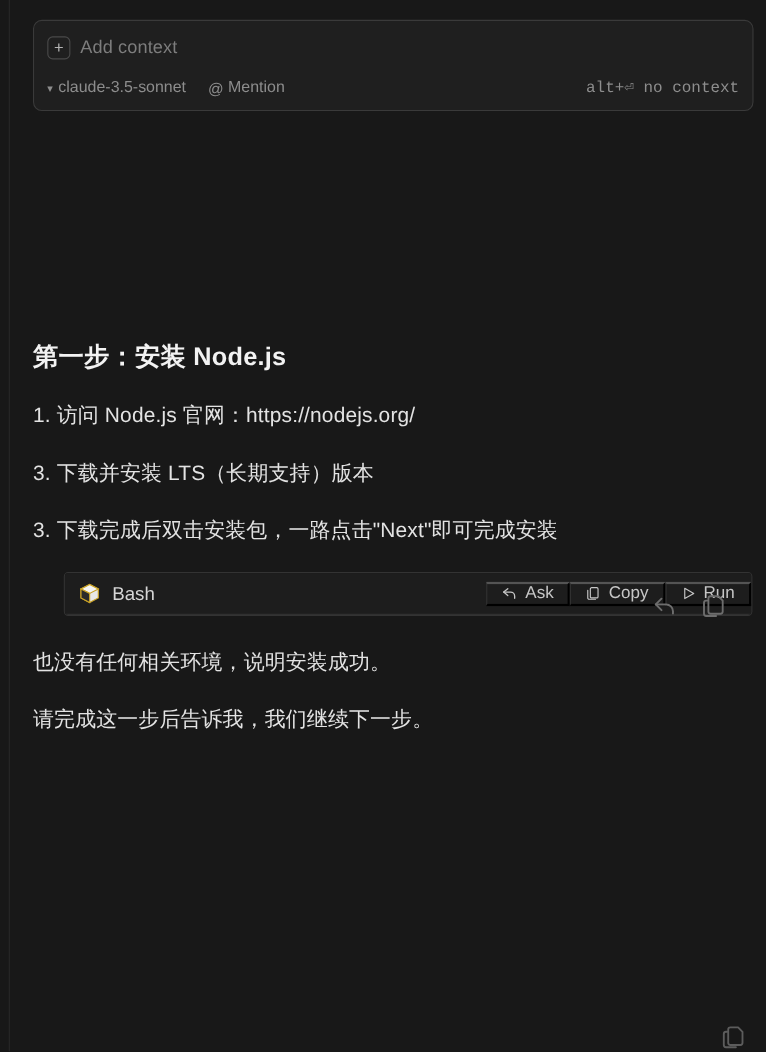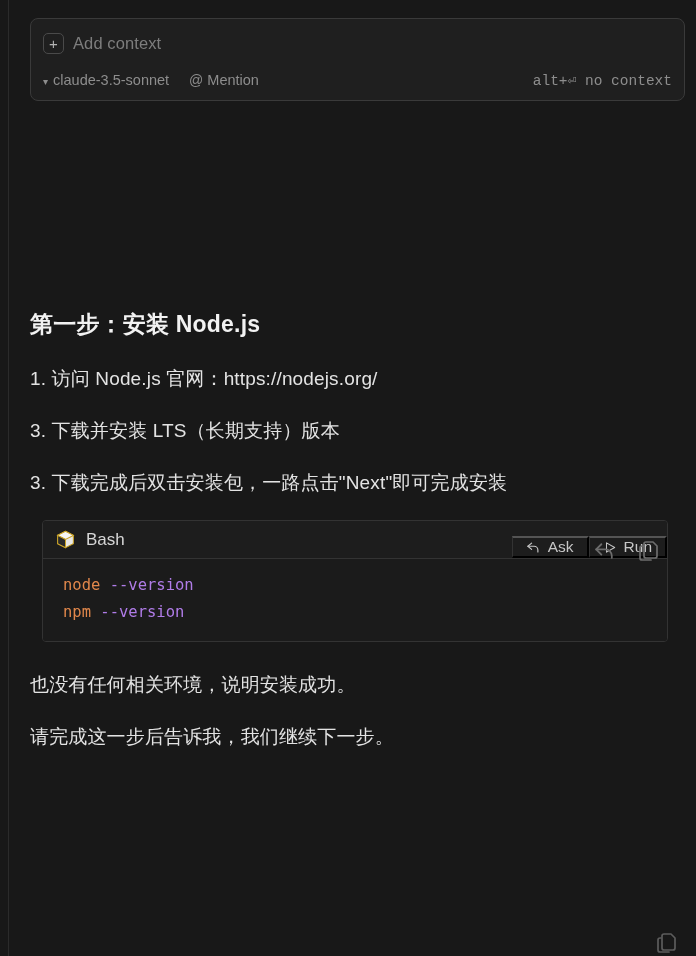--- a/index.html
+++ b/index.html
@@ -121,42 +121,42 @@
     font-size: 23px;
     font-weight: bold;
     line-height: 32px;
     letter-spacing: .2px;
     margin: 12px 0 24px 0;
   }
 
   
   .codeblock {
     width: 626px;
-    margin: 4px 0 28px 12px;
+    margin: 4px 0 28px 28px;
     border: 1px solid #333333;
     border-radius: 4px;
     background: #1b1b1b;
     overflow: hidden;
   }
   .code-head {
     display: flex;
     align-items: stretch;
     height: 38px;
     background: #1d1d1d;
     border-bottom: 1px solid #333333;
   }
   .code-lang {
     display: flex; align-items: center; gap: 10px;
     padding-left: 12px;
     flex: 1;
     color: #d6d6d6;
     font-size: 17px;
   }
   .cube-icon { width: 21px; height: 21px; display:block; }
-  .code-actions { display: flex; align-items: flex-end; }
+  .code-actions { display: flex; align-items: center; }
   .code-btn {
     display: flex; align-items: center; gap: 7px;
     padding: 0 13px;
     border-left: 1px solid #333333;
     color: #c6c6c6;
     font-size: 15.5px;
     cursor: pointer;
     background: transparent;
     font-family: inherit;
   }
@@ -243,40 +243,39 @@
           <button class="code-btn">
             <span>
               <svg width="15" height="15" viewBox="0 0 24 24" fill="none" stroke="#c6c6c6" stroke-width="1.9" stroke-linecap="round" stroke-linejoin="round">
                 <polyline points="9,5 3,10 9,15"></polyline>
                 <path d="M3 10h10a6 6 0 0 1 6 6v3"></path>
               </svg>
             </span>
             <span>Ask</span>
           </button>
 
+          <button class="code-btn">
+            <span>
+              <svg width="14" height="15" viewBox="0 0 24 24" fill="none" stroke="#c6c6c6" stroke-width="1.8" stroke-linecap="round" stroke-linejoin="round">
+                <rect x="8" y="3" width="12" height="16" rx="2"></rect>
+                <path d="M16 21H6a2 2 0 0 1-2-2V7"></path>
+              </svg>
+            </span>
+            <span>Copy</span>
+          </button>
 
           <button class="code-btn">
             <span>
               <svg width="14" height="15" viewBox="0 0 24 24" fill="none" stroke="#c6c6c6" stroke-width="1.8" stroke-linecap="round" stroke-linejoin="round">
                 <polygon points="6,4 20,12 6,20"></polygon>
               </svg>
             </span>
             <span>Run</span>
           </button>
 
-        </div>
-      </div>
-      <div class="code-body">
-        <div>
-          <span class="tok-cmd">node</span>
-          <span class="tok-flag">--version</span>
-        </div>
-        <div>
-          <span class="tok-cmd">npm</span>
-          <span class="tok-flag">--version</span>
         </div>
       </div>
     </div>
 
     <div class="para">也没有任何相关环境，说明安装成功。</div>
     <div class="para">请完成这一步后告诉我，我们继续下一步。</div>
   </div>
 
   <div class="hover-actions">
     <span class="ic">

